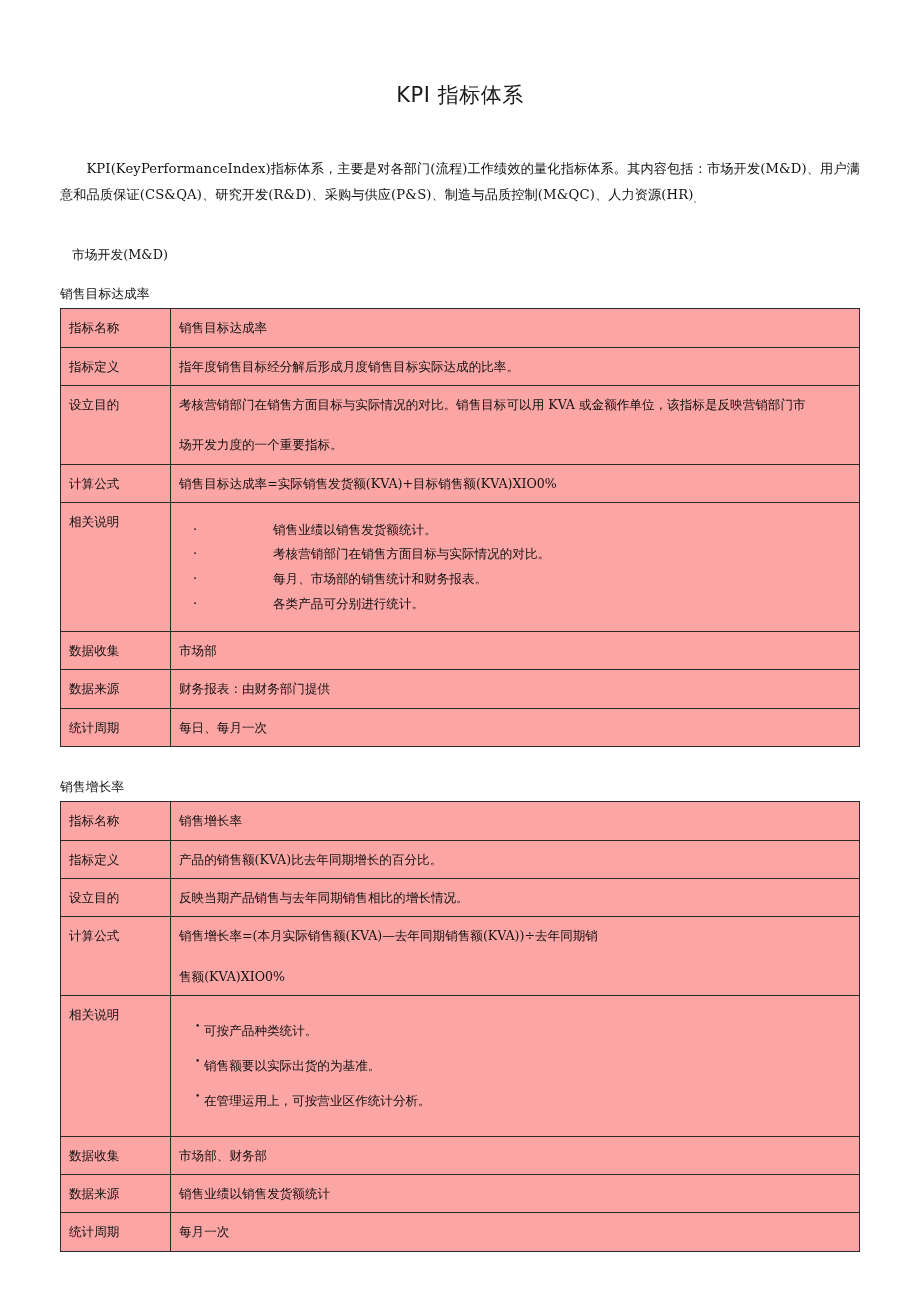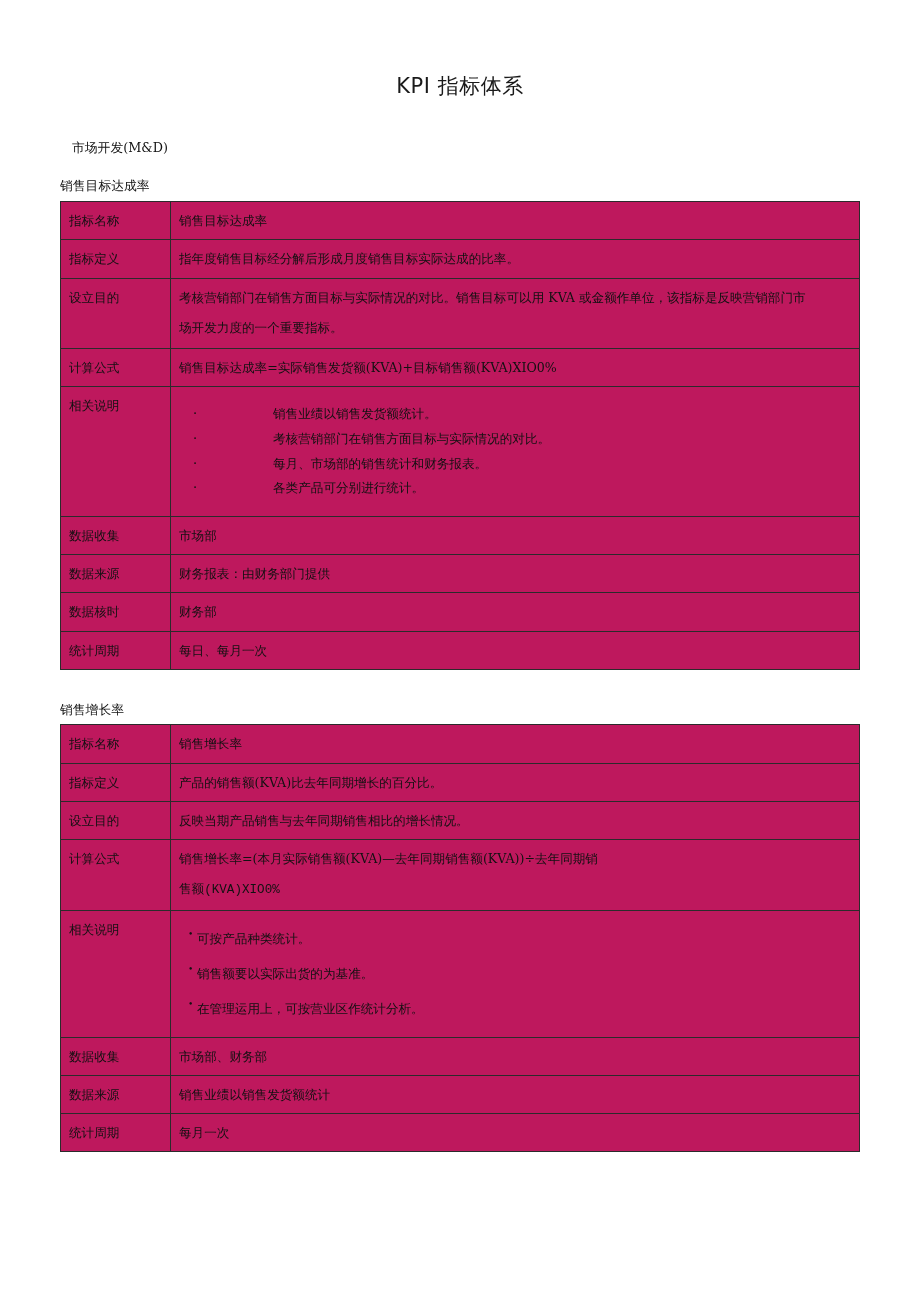--- a/index.html
+++ b/index.html
@@ -22,21 +22,21 @@
     box-sizing: border-box;
     padding: 0 60px;
   }
 
   .doc-title {
     text-align: center;
     font-family: "DejaVu Sans", "Liberation Sans", sans-serif;
     font-size: 21px;
     font-weight: 500;
     letter-spacing: 0.5px;
-    margin: 0;
+    margin: 9px;
     padding-top: 72px;
     color: #1a1a1a;
   }
 
   .intro {
     margin: 0;
     padding-top: 38px;
     font-size: 13.2px;
     line-height: 1.95;
     text-align: justify;
@@ -64,38 +64,37 @@
     line-height: 1.6;
     color: #111111;
   }
 
   table.kpi {
     width: 100%;
     border-collapse: collapse;
     table-layout: fixed;
     font-size: 12.6px;
     color: #111111;
-    background: #be185d;
+    background: #fca5a5;
   }
   table.kpi td {
     border: 1px solid #2b2b2b;
     padding: 7px 6px 7px 8px;
     vertical-align: top;
     line-height: 1.85;
   }
   table.kpi td.label {
     width: 95px;
     white-space: nowrap;
   }
   table.kpi td.value p {
     margin: 0;
   }
   table.kpi td.value p + p {
-    margin-top: 9px;
-    font-family: Liberation Mono, monospace;
+    margin-top: 17px;
   }
 
   .tall td { padding-top: 9px; padding-bottom: 9px; }
 
   ul.dots {
     list-style: none;
     margin: 8px;
     padding: 0;
   }
   ul.dots li {
@@ -106,21 +105,21 @@
   ul.dots li::before {
     content: "\00B7";
     position: absolute;
     left: 6px;
     top: -1px;
     font-size: 13px;
   }
 
   ul.tight {
     list-style: none;
-    margin: 9px;
+    margin: 16px;
     padding: 0;
   }
   ul.tight li {
     position: relative;
     padding-left: 9px;
     line-height: 1.9;
   }
   ul.tight li + li { margin-top: 11px; }
   ul.tight li::before {
     content: "\2022";
@@ -132,20 +131,21 @@
 
   .spacer-tables { height: 24px; }
 </style>
 </head>
 <body>
 
 <div class="page">
 
   <h1 class="doc-title">KPI 指标体系</h1>
 
+  <p class="intro"><span>KPI(KeyPerformanceIndex)指标体系，主要是对各部门(流程)工作绩效的量化指标体系。其内容包括：市场开发(M&amp;D)、用户满意和品质保证(CS&amp;QA)、研究开发(R&amp;D)、采购与供应(P&amp;S)、制造与品质控制(M&amp;QC)、人力资源(HR)</span><span class="tail-dot">。</span></p>
 
   <p class="section-head">市场开发(M&amp;D)</p>
 
   <p class="sub-head">销售目标达成率</p>
 
   <table class="kpi">
     <tbody>
       <tr>
         <td class="label">指标名称</td>
         <td class="value">销售目标达成率</td>
@@ -178,24 +178,20 @@
       </tr>
       <tr>
         <td class="label">数据收集</td>
         <td class="value">市场部</td>
       </tr>
       <tr>
         <td class="label">数据来源</td>
         <td class="value">财务报表：由财务部门提供</td>
       </tr>
       <tr>
-        <td class="label">数据核时</td>
-        <td class="value">财务部</td>
-      </tr>
-      <tr>
         <td class="label">统计周期</td>
         <td class="value">每日、每月一次</td>
       </tr>
     </tbody>
   </table>
 
   <div class="spacer-tables"></div>
 
   <p class="sub-head">销售增长率</p>
 

